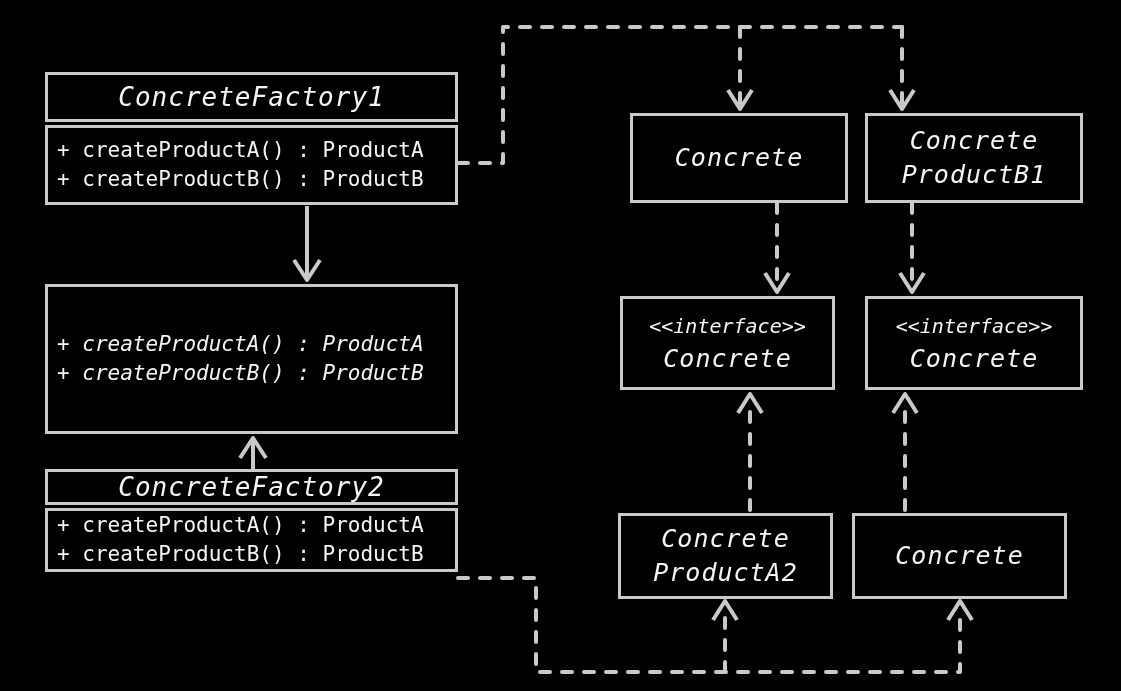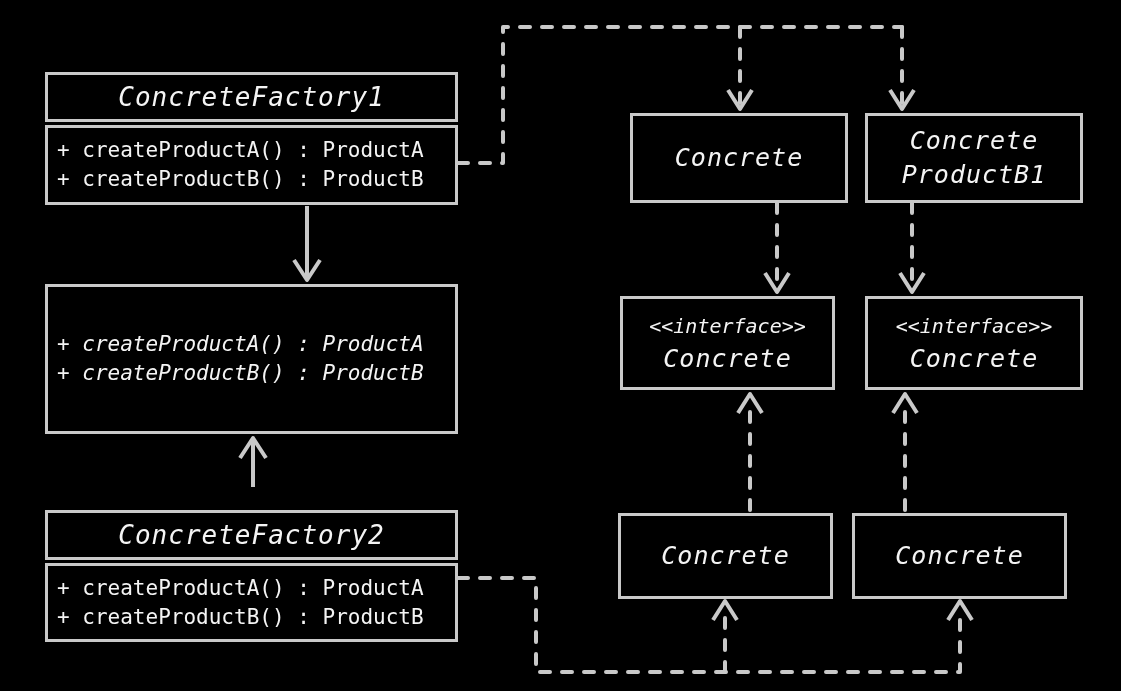--- a/index.html
+++ b/index.html
@@ -127,21 +127,21 @@
     </div>
   </div>
 
   <div class="class-box" style="left:45px; top:284px; width:413px; height:150px;">
     <div class="class-body abstract">
       <span>+ createProductA() : ProductA</span>
       <span>+ createProductB() : ProductB</span>
     </div>
   </div>
 
-  <div class="class-box" style="left:45px; top:510px; width:413px; height:132px;">
+  <div class="class-box" style="left:45px; top:469px; width:413px; height:100px;">
     <div class="class-title" style="height:50px;">ConcreteFactory2</div>
     <div class="class-body">
       <span>+ createProductA() : ProductA</span>
       <span>+ createProductB() : ProductB</span>
     </div>
   </div>
 
   <div class="node-box" style="left:630px; top:113px; width:218px; height:90px;">
     <span class="name-line">Concrete</span>
   </div>
@@ -156,19 +156,20 @@
     <span class="name-line">Concrete</span>
   </div>
 
   <div class="node-box" style="left:865px; top:296px; width:218px; height:94px;">
     <span class="stereotype-line">&lt;&lt;interface&gt;&gt;</span>
     <span class="name-line">Concrete</span>
   </div>
 
   <div class="node-box" style="left:618px; top:513px; width:215px; height:86px;">
     <span class="name-line">Concrete</span>
+    <span class="name-line">ProductA2</span>
   </div>
 
   <div class="node-box" style="left:852px; top:513px; width:215px; height:86px;">
     <span class="name-line">Concrete</span>
   </div>
 
 </div>
 
 </body></html>

